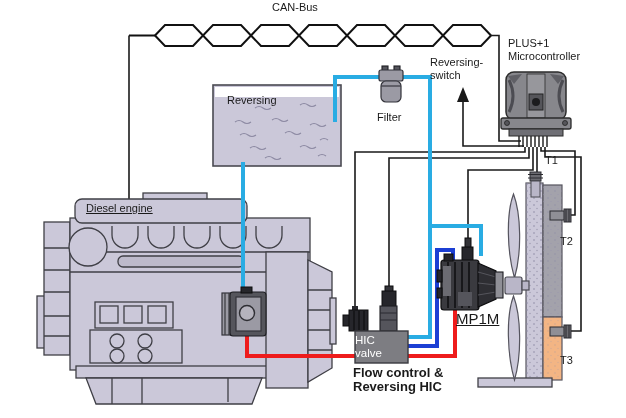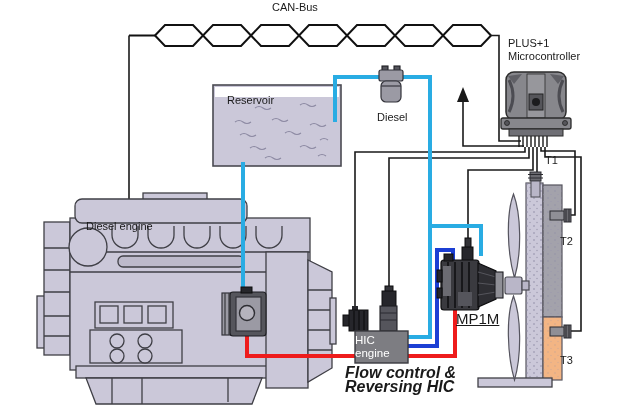--- a/index.html
+++ b/index.html
@@ -18,21 +18,21 @@
   .ln-cyan{stroke:var(--suction-return-line,#29ace3);}
   .ln-blue{stroke:var(--reversing-line,#1c3fd4);}
   .ln-red{stroke:var(--pressure-line,#ee1c1c);}
   .comp{fill:var(--component-light,#cbc8d9);stroke:#3f3f46;stroke-width:1.3;}
   .compline{fill:none;stroke:#3f3f46;stroke-width:1.3;}
   .mid{fill:var(--component-mid,#9b9aa4);stroke:#33333a;stroke-width:1.2;}
   .dk{fill:var(--component-dark,#55555c);stroke:#1d1d22;stroke-width:1.1;}
   .blk{fill:#26262b;stroke:#0c0c0e;stroke-width:1;}
   .squig{fill:none;stroke:#8d8aa3;stroke-width:1.1;}
   #lbl-hic{color:#fff;font-size:11.5px;}
-  #lbl-caption{font-style:italic;font-weight:bold;font-size:16px;line-height:13.5px;}
+  #lbl-caption{font-weight:bold;font-size:13px;line-height:13.5px;margin-left:8px;}
   #lbl-mp1m{font-size:15px;}
 </style>
 </head>
 <body>
 
 <div id="stage" style="--suction-return-line: #29ACE3; --reversing-line: #1C3FD4; --pressure-line: #EE1C1C; --signal-wire: #1A1A1A; --component-light: #CBC8D9; --component-mid: #9B9AA4; --component-dark: #55555C; --hic-box: #7D7D82; --radiator-warm: #F3B584; --background: #FFFFFF;">
 <svg width="626" height="418" viewBox="0 0 626 418">
   <defs>
     <pattern id="speckA" width="7" height="7" patternUnits="userSpaceOnUse">
       <circle cx="2" cy="2" r="0.8" fill="#8d8aa3"></circle>
@@ -194,26 +194,28 @@
     <rect x="529" y="94" width="14" height="16" fill="#55555a" stroke="#222"></rect>
     <circle cx="536" cy="102" r="4" fill="#1c1c1e"></circle>
     <rect x="501" y="118" width="70" height="11" rx="2" fill="#87878c" stroke="#2b2b2b" stroke-width="1.3"></rect>
     <circle cx="507" cy="123" r="2.5" fill="#55555a" stroke="#222" stroke-width="0.8"></circle>
     <circle cx="565" cy="123" r="2.5" fill="#55555a" stroke="#222" stroke-width="0.8"></circle>
     <rect x="509" y="129" width="54" height="7" fill="#6f6f75" stroke="#2b2b2b" stroke-width="1"></rect>
   </g>
 </svg>
 
   <div class="lbl" id="lbl-canbus" style="left:272px;top:1px;width:54px;">CAN-Bus</div>
-  <div class="lbl" style="left:227px;top:94px;">Reservoir</div>
-  <div class="lbl ctr" style="left:377px;top:111px;width:32px;">Diesel</div>
+  <div class="lbl" style="left:227px;top:94px;">Reversing</div>
+  <div class="lbl ctr" style="left:377px;top:111px;width:32px;">Filter</div>
+  <div class="lbl ctr" style="left:430px;top:56px;width:80px;">Reversing-
+switch</div>
   <div class="lbl ctr" style="left:508px;top:37px;width:88px;">PLUS+1
 Microcontroller</div>
-  <div class="lbl" style="left:86px;top:220px;">Diesel engine</div>
+  <div class="lbl" style="left:86px;top:202px;text-decoration:underline;">Diesel engine</div>
   <div class="lbl ctr" id="lbl-hic" style="left:355px;top:334px;width:53px;">HIC
-engine</div>
+valve</div>
   <div class="lbl" id="lbl-caption" style="left:345px;top:366px;">Flow control &amp;
 Reversing HIC</div>
   <div class="lbl" id="lbl-mp1m" style="left:456px;top:312px;text-decoration:underline;">MP1M</div>
   <div class="lbl" style="left:545px;top:154px;">T1</div>
   <div class="lbl" style="left:560px;top:223px;margin-top:12px;">T2</div>
   <div class="lbl" style="left:560px;top:354px;">T3</div>
 </div>
 
 </body></html>

